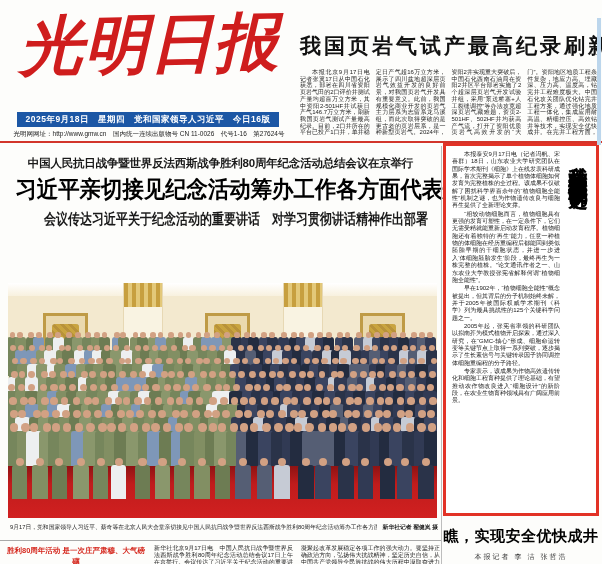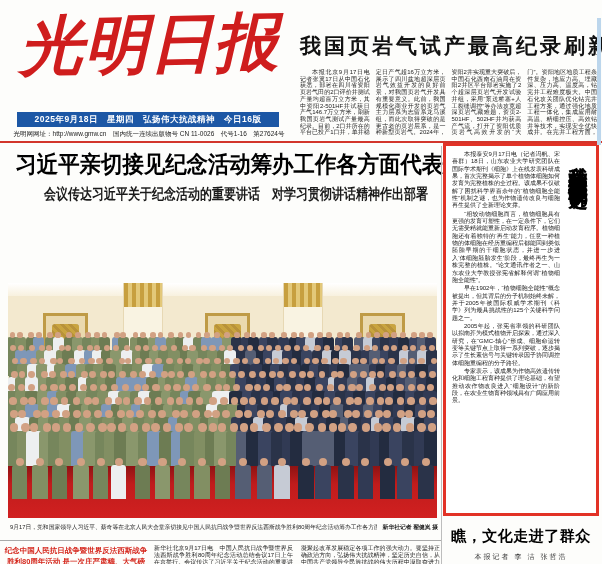--- a/index.html
+++ b/index.html
@@ -90,30 +90,31 @@
   .culture-byline{margin-top:6px;font-size:7px;color:#333;letter-spacing:2px;}
 
   .edge-strip{left:597px;top:18px;width:4px;height:127px;background:#bcd6ec;}
 </style>
 </head>
 <body>
 
 <div class="page">
 
   <div class="abs masthead-title">光明日报</div>
-  <div class="abs date-bar">2025年9月18日　星期四　弘扬伟大抗战精神　今日16版</div>
+  <div class="abs date-bar">2025年9月18日　星期四　党和国家领导人习近平　今日16版</div>
   <div class="abs info-line">光明网网址：http://www.gmw.cn　国内统一连续出版物号 CN 11-0026　代号1-16　第27624号</div>
   <div class="abs red-rule"></div>
 
   <div class="abs shale">
     <div class="shale-headline">我国页岩气试产最高纪录刷新</div>
     <div class="shale-body">本报北京9月17日电　记者张翼17日从中国石化获悉，部署在四川省资阳页岩气田的2口评价井测试产量均超百万立方米，其中资阳2-501HF井试获日产气146.7万立方米，刷新我国页岩气测试产量最高纪录。目前，2口井所在的平台已投产1口井，单井稳定日产气超16万立方米，展示了四川盆地超深层页岩气效益开发的良好前景，对我国页岩气开发具有重要意义。此前，我国规模化商业开发的页岩气主力层系为志留系龙马溪组，而此次取得突破的是更古老的页岩层系，是一种新型页岩气。2024年，资阳2井实现重大突破后，中国石化西南石油局在资阳2井区平台部署实施了2个超深层页岩气开发试验井组，采用“泵送桥塞+人工裂缝调控”等办法攻克超深页岩气藏难题，资页2-501HF、502HF井均获高产气流，打开了资阳优质页岩气高效开发的“大门”。资阳地区地质工程条件复杂，地应力高、埋藏深、压力高、温度高，钻完井工程难度极大。中国石化攻关团队优化钻完井工程方案，通过强化地质工程一体化，集成应用耐高温、精细控压、高效钻井等技术，实现安全优快成井。在完井工程方面，自主创新采用国内最大尺寸桥塞压裂一体化装置，创新形成超深层页岩气压裂技术，配套超高压压裂装备体系，为培育高产井奠定了基础。中国石化首席专家表示，资阳页岩气试获高产，实现了页岩气勘探开发广度和深度上的战略突破，证实了我国页岩气规模增储上产潜力，为页岩气勘探开发走向更广阔的领域、新层系和新类型勘探提供了有力支撑。</div>
   </div>
 
   <div class="abs main-story">
+    <div class="kicker">中国人民抗日战争暨世界反法西斯战争胜利80周年纪念活动总结会议在京举行</div>
     <div class="main-headline">习近平亲切接见纪念活动筹办工作各方面代表</div>
     <div class="subhead">会议传达习近平关于纪念活动的重要讲话　对学习贯彻讲话精神作出部署</div>
   </div>
 
   <div class="abs photo">
     <div class="ceiling"></div>
     <div class="pillar" style="left:115px;">
         <div class="pillar-cap"></div>
       </div>
     <div class="pillar" style="left:275px;">
@@ -1219,39 +1220,38 @@
 
   <div class="abs caption">
     <div class="caption-text">9月17日，党和国家领导人习近平、蔡奇等在北京人民大会堂亲切接见中国人民抗日战争暨世界反法西斯战争胜利80周年纪念活动筹办工作各方面代表。</div>
     <div class="caption-credit">新华社记者 翟健岚 摄</div>
   </div>
 
   <div class="abs rule-h"></div>
   <div class="abs rule-v"></div>
 
   <div class="abs bottom-left">
-    <div>纪念中国人民抗日战争暨世界反法西斯战争</div>
     <div>胜利80周年活动 是一次庄严肃穆、大气磅礴</div>
   </div>
 
   <div class="abs bottom-mid">
     <div class="col">新华社北京9月17日电　中国人民抗日战争暨世界反法西斯战争胜利80周年纪念活动总结会议17日上午在京举行。会议传达了习近平关于纪念活动的重要讲话精神，对学习贯彻讲话精神作出部署。</div>
     <div class="col">凝聚起改革发展稳定各项工作的强大动力。要坚持正确政治方向，弘扬伟大抗战精神，坚定历史自信，从中国共产党领导全民族抗战的伟大历程中汲取奋进力量。</div>
   </div>
 
   <div class="abs sci-box">
     <div class="sci-text">
       <p>本报泰安9月17日电（记者冯帆、宋喜群）18日，山东农业大学研究团队在国际学术期刊《细胞》上在线发表科研成果，首次完整揭示了单个植物体细胞如何发育为完整植株的全过程。该成果不仅破解了困扰科学界百余年的“植物细胞全能性”机制之谜，也为作物遗传改良与细胞再生提供了全新理论支撑。</p>
       <p>“相较动物细胞而言，植物细胞具有更强的发育可塑性，在一定条件下，它们无需受精就能重新启动发育程序。植物细胞还有着独特的‘再生’能力，任意一种植物的体细胞在经历重编程后都能回到类似胚胎早期的干细胞状态，并进一步进入‘体细胞胚胎发生’阶段，最终再生为一株完整的植株。”论文通讯作者之一、山东农业大学教授张宪省解释何谓“植物细胞全能性”。</p>
       <p>早在1902年，“植物细胞全能性”概念被提出，但其背后的分子机制始终未解，并于2005年被国际权威学术期刊《科学》列为最具挑战性的125个关键科学问题之一。</p>
       <p>2005年起，张宪省率领的科研团队以拟南芥为模式植物开启探索，通过深入研究，在“GMC-轴心”形成、细胞命运转变等关键节点上取得一系列突破，逐步揭示了生长素信号与关键转录因子协同调控体细胞重编程的分子路径。</p>
       <p>专家表示，该成果为作物高效遗传转化和细胞工程育种提供了理论基础，有望推动农作物改良进入“细胞设计”的新阶段，在农业生物育种领域具有广阔应用前景。</p>
     </div>
     <div class="sci-headline">我科学家破解植物细胞全能性机制之谜</div>
   </div>
 
   <div class="abs culture">
-    <div class="culture-headline">瞧，文化走进了群众</div>
+    <div class="culture-headline">瞧，实现安全优快成井</div>
     <div class="culture-byline">本报记者 李 洁 张哲浩</div>
   </div>
 
   <div class="abs edge-strip"></div>
 </div>
 
 </body></html>

